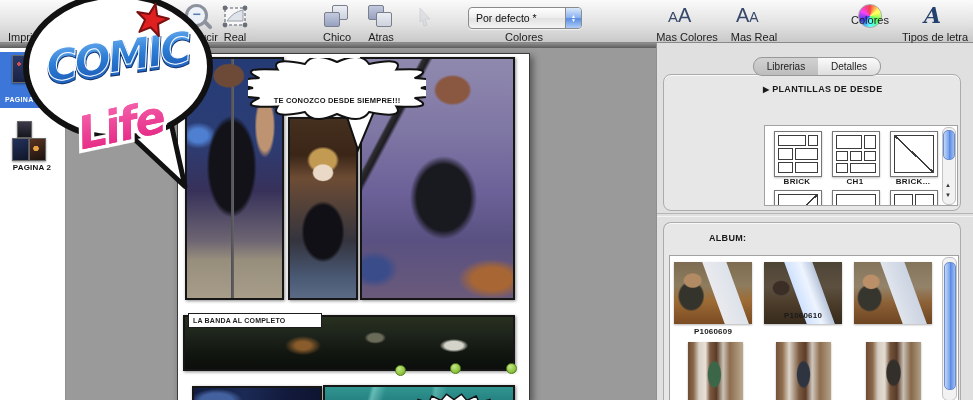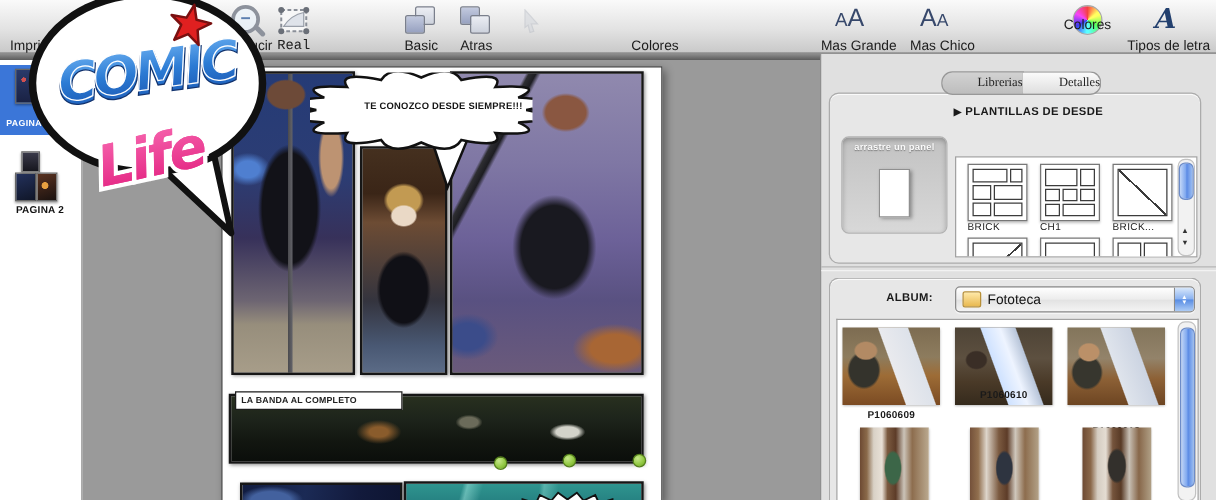--- a/index.html
+++ b/index.html
@@ -73,53 +73,53 @@
     radial-gradient(ellipse 18px 10px at 58% 40%, #6b6b5a 40%, rgba(0,0,0,0) 60%),
     linear-gradient(180deg,#28301f 0%,#1d241b 35%,#121610 70%,#0b0e0b 100%);}
   .photoblue{background:
     radial-gradient(ellipse 40px 18px at 18% 25%, #43619e 40%, rgba(0,0,0,0) 65%),
     linear-gradient(100deg,#111c40 0%,#1b2a55 38%,#121a3c 70%,#0d1430 100%);}
   .phototeal{background:
     linear-gradient(105deg, rgba(0,0,0,0) 22%, rgba(190,255,245,.4) 24%, rgba(0,0,0,0) 30%),
     linear-gradient(95deg, rgba(0,0,0,0) 55%, rgba(190,255,245,.3) 57%, rgba(0,0,0,0) 63%),
     linear-gradient(180deg,#2f958f 0%,#1f7378 36%,#114751 72%,#0b2f3a 100%);}
   .bubble-svg{position:absolute;left:70px;top:4px;width:178px;height:98px;z-index:6;}
-  .bubble-text{position:absolute;left:78px;top:26px;width:162px;text-align:right;z-index:7;
+  .bubble-text{position:absolute;left:78px;top:42px;width:162px;text-align:center;z-index:7;
     font-size:7.5px;font-weight:bold;color:#151515;letter-spacing:.2px;}
   .caption{position:absolute;left:3px;top:-4px;width:128px;height:13px;background:#fff;
     border:1px solid #1c1c1c;font-size:7px;font-weight:bold;color:#222;
     line-height:13px;padding-left:4px;letter-spacing:.2px;z-index:3;}
   .burst-svg{position:absolute;left:200px;top:310px;width:152px;height:120px;z-index:6;}
   .handle{position:absolute;width:9px;height:9px;border-radius:50%;z-index:8;
     background:radial-gradient(circle at 35% 30%,#c6e78a,#8fc63f 60%,#6a9c28);border:1px solid #55801c;}
   
   .rightpanel{position:absolute;left:656px;top:43px;width:317px;height:357px;
     background:#e0e0e0;border-left:1px solid #8f8f8f;z-index:3;}
-  .tab{position:absolute;height:17px;line-height:17px;text-align:right;font-size:10px;color:#222;
-    border:1px solid #989898;z-index:4;font-family:Liberation Serif, serif;}
+  .tab{position:absolute;height:17px;line-height:17px;text-align:center;font-size:10px;color:#222;
+    border:1px solid #989898;z-index:4;}
   .tab.sel{background:linear-gradient(#d2d2d2,#bdbdbd);}
   .tab.unsel{background:linear-gradient(#fbfbfb,#dedede);}
   .groupbox{position:absolute;background:#e7e7e7;border:1px solid #ababab;border-radius:8px;
     box-shadow:inset 0 1px 0 rgba(255,255,255,.8);}
   .comictext{font-weight:bold;color:#1a1a1a;letter-spacing:.3px;}
   .dragwell{position:absolute;left:16px;top:66px;width:83px;height:76px;border-radius:6px;
     background:linear-gradient(#c2c2c2,#d8d8d8);border:1px solid #b2b2b2;
     box-shadow:inset 0 2px 4px rgba(0,0,0,.25);}
   .dragwell .dlabel{position:absolute;left:0;top:3px;width:100%;text-align:center;
     font-size:7.5px;font-weight:bold;color:#fafafa;text-shadow:0 1px 1px #777;letter-spacing:.2px;}
   .dragwell .dpanel{position:absolute;left:29px;top:25px;width:23px;height:37px;background:#fff;
     border:1px solid #8f8f8f;box-shadow:1.5px 1.5px 3px rgba(0,0,0,.35);}
   .whitebox{position:absolute;background:#fff;border:1px solid #a2a2a2;overflow:hidden;}
   .tpl{position:absolute;width:46px;height:44px;background:#fff;border:1px solid #777;
     box-shadow:0 1px 2px rgba(0,0,0,.25);}
   .tpl-grid{position:absolute;inset:3px;display:grid;gap:2px;background:#fff;}
   .cell{border:1.5px solid #3c3c3c;background:#fff;}
   .tpl-diag{position:absolute;inset:3px;border:1.5px solid #3c3c3c;
     background:linear-gradient(to top right, rgba(0,0,0,0) 48.5%, #3c3c3c 48.5%, #3c3c3c 51.5%, rgba(0,0,0,0) 51.5%);}
-  .tpl-label{position:absolute;font-size:8px;font-weight:normal;color:#1a1a1a;letter-spacing:.3px;}
+  .tpl-label{position:absolute;font-size:8px;font-weight:bold;color:#1a1a1a;text-align:center;letter-spacing:.3px;}
   .scrolltrack{position:absolute;background:#f2f2f2;border:1px solid #c2c2c2;border-radius:6px;}
   .scrollthumb{position:absolute;border-radius:5px;border:1px solid #6d8cc8;
     background:linear-gradient(90deg,#c2d6f7,#7fa8ef 45%,#5b8ae4 55%,#9dbff2);}
   .scrollarrows{position:absolute;font-size:6px;line-height:5px;color:#333;text-align:center;width:10px;}
   .separator{position:absolute;left:0px;top:170px;width:317px;height:2px;
     border-top:1px solid #b5b5b5;border-bottom:1px solid #f2f2f2;}
   .ph-label{position:absolute;font-size:8px;font-weight:bold;color:#1a1a1a;text-align:center;letter-spacing:.2px;}
   .photo{position:absolute;box-shadow:0 1px 2px rgba(0,0,0,.3);}
   .ph-desk1{background:
     radial-gradient(ellipse 15px 12px at 24% 30%, #b28a64 55%, rgba(0,0,0,0) 65%),
@@ -177,51 +177,55 @@
   <div class="ticon" style="left:221px;top:4px;">
     <svg width="28" height="25" viewBox="0 0 28 25">
       <rect x="4" y="4" width="20" height="17" fill="#f7f7f7" stroke="#8a8f98" stroke-width="1.6" stroke-dasharray="3 2"></rect>
       <path d="M6 17 Q12 8 22 6 L22 17 Z" fill="#dfe3ea" stroke="#9aa0aa"></path>
       <circle cx="4" cy="4" r="2.4" fill="#6a6f78"></circle>
         <circle cx="24" cy="4" r="2.4" fill="#6a6f78"></circle>
       <circle cx="4" cy="21" r="2.4" fill="#6a6f78"></circle>
         <circle cx="24" cy="21" r="2.4" fill="#6a6f78"></circle>
     </svg>
   </div>
-  <div class="tlabel" style="left:212px;top:31px;width:46px;font-family:Liberation Mono, monospace;">Real</div>
+  <div class="tlabel" style="left:212px;top:31px;width:46px;">Real</div>
 
   <div class="ticon" style="left:324px;top:5px;width:26px;height:24px;">
     <div class="sq light" style="left:8px;top:0;"></div>
     <div class="sq dark" style="left:0;top:7px;"></div>
   </div>
-  <div class="tlabel" style="left:312px;top:31px;width:50px;">Basic</div>
+  <div class="tlabel" style="left:312px;top:31px;width:50px;">Chico</div>
 
   <div class="ticon" style="left:368px;top:5px;width:26px;height:24px;">
     <div class="sq dark" style="left:0;top:0;"></div>
     <div class="sq light" style="left:8px;top:7px;"></div>
   </div>
   <div class="tlabel" style="left:358px;top:31px;width:46px;">Atras</div>
 
   <div class="pointer-ghost">
     <svg width="14" height="20" viewBox="0 0 14 20">
         <path d="M2 1 L12 12 L7 12 L9 18 L6 19 L4.5 13 L2 15 Z" fill="#d4d7dd" stroke="#bcc0c8"></path>
       </svg>
   </div>
 
+  <div class="popup" style="left:468px;top:7px;width:112px;height:20px;">
+    <span class="ptext">Por defecto *</span>
+    <span class="stepper">▲<br>▼</span>
+  </div>
   <div class="tlabel" style="left:486px;top:31px;width:76px;">Colores</div>
 
   <div class="ticon aa" style="left:668px;top:4px;">
     <span style="font-size:15px;">A</span><span style="font-size:20px;">A</span>
   </div>
-  <div class="tlabel" style="left:652px;top:31px;width:70px;">Mas Grande</div>
+  <div class="tlabel" style="left:652px;top:31px;width:70px;">Mas Colores</div>
 
   <div class="ticon aa" style="left:736px;top:4px;">
     <span style="font-size:20px;">A</span><span style="font-size:14px;">A</span>
   </div>
-  <div class="tlabel" style="left:722px;top:31px;width:64px;">Mas Chico</div>
+  <div class="tlabel" style="left:722px;top:31px;width:64px;">Mas Real</div>
 
   <div class="ticon" style="left:858px;top:4px;">
     <div class="colorwheel"></div>
   </div>
   <div class="tlabel" style="left:846px;top:14px;width:48px;">Colores</div>
 
   <div class="ticon" style="left:924px;top:2px;font-family:'DejaVu Serif',serif;font-style:italic;font-weight:bold;font-size:22px;color:#23406e;">A</div>
   <div class="tlabel" style="left:897px;top:31px;width:76px;">Tipos de letra</div>
 </div>
 <div class="darkstrip"></div>
@@ -270,24 +274,20 @@
 
 <div class="rightpanel">
   <div class="tab sel" style="left:96px;top:14px;width:64px;border-radius:9px 0 0 9px;">Librerias</div>
   <div class="tab unsel" style="left:161px;top:14px;width:62px;border-radius:0 9px 9px 0;border-left:none;">Detalles</div>
 
   <div class="groupbox" style="left:6px;top:31px;width:296px;height:135px;"></div>
 
   <div class="comictext" style="position:absolute;left:106px;top:41px;font-size:9px;"><span style="font-size:8px;">▶</span> <span>PLANTILLAS DE DESDE</span></div>
 
 
-  <div class="dragwell">
-    <div class="dlabel">arrastre un panel</div>
-    <div class="dpanel"></div>
-  </div>
 
   <div class="whitebox" style="left:107px;top:82px;width:192px;height:79px;">
     <div class="tpl" style="left:9px;top:5px;">
       <div class="tpl-grid" style="grid-template-rows:1fr 1fr 1fr;grid-template-columns:3fr 2fr 2fr;">
         <div class="cell" style="grid-column:1/3;"></div>
           <div class="cell"></div>
         <div class="cell"></div>
           <div class="cell" style="grid-column:2/4;"></div>
         <div class="cell" style="grid-column:1/2;"></div>
           <div class="cell" style="grid-column:2/4;"></div>
@@ -329,25 +329,20 @@
       <div class="scrollarrows" style="left:0;top:55px;">▲<br><br>▼</div>
     </div>
   </div>
 
   <div class="separator"></div>
 
   <div class="groupbox" style="left:6px;top:179px;width:296px;height:190px;border-bottom:none;border-radius:8px 8px 0 0;"></div>
 
   <div class="comictext" style="position:absolute;left:52px;top:190px;font-size:9px;">ALBUM:</div>
 
-  <div class="popup" style="left:107px;top:186px;width:190px;height:19px;">
-    <span style="display:inline-block;width:13px;height:11px;margin-left:5px;border:1px solid #b89038;border-radius:2px;background:linear-gradient(#ffe9a8,#e8b84f);"></span>
-    <span class="ptext" style="padding-left:5px;font-size:11px;">Fototeca</span>
-    <span class="stepper">▲<br>▼</span>
-  </div>
 
   <div class="whitebox" style="left:12px;top:212px;width:288px;height:145px;border-bottom:none;">
     <div class="photo ph-desk1" style="left:4px;top:6px;width:78px;height:62px;"></div>
     <div class="photo ph-desk2" style="left:94px;top:6px;width:78px;height:62px;"></div>
     <div class="photo ph-desk3" style="left:184px;top:6px;width:78px;height:62px;"></div>
     <div class="ph-label" style="left:4px;top:71px;width:78px;">P1060609</div>
     <div class="ph-label" style="left:94px;top:55px;width:78px;">P1060610</div>
     <div class="ph-label" style="left:184px;top:84px;width:78px;">P1060612</div>
     <div class="photo ph-door1" style="left:18px;top:86px;width:55px;height:59px;"></div>
     <div class="photo ph-door2" style="left:106px;top:86px;width:55px;height:59px;"></div>

